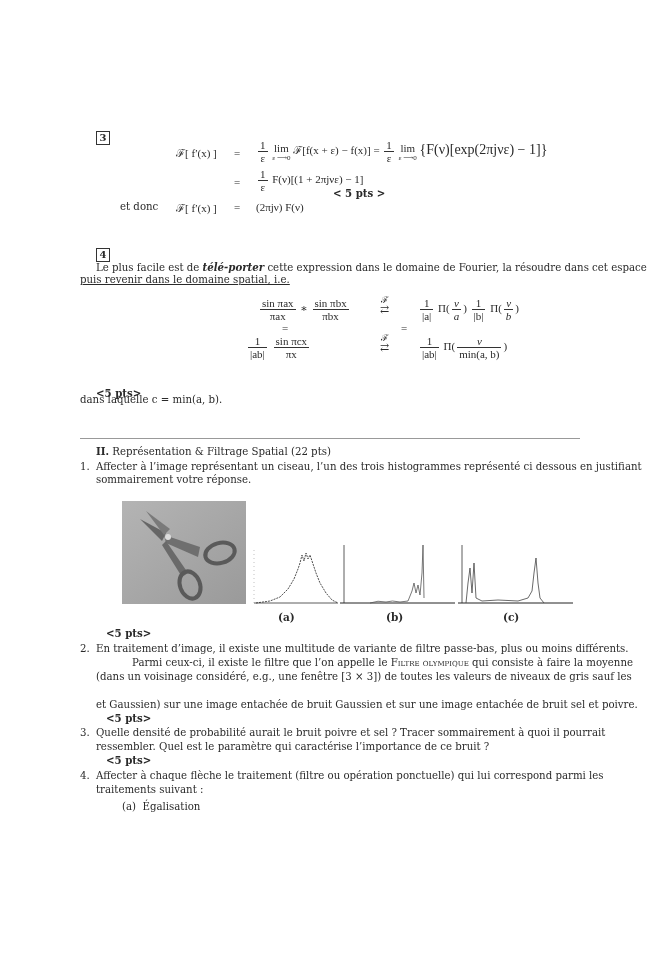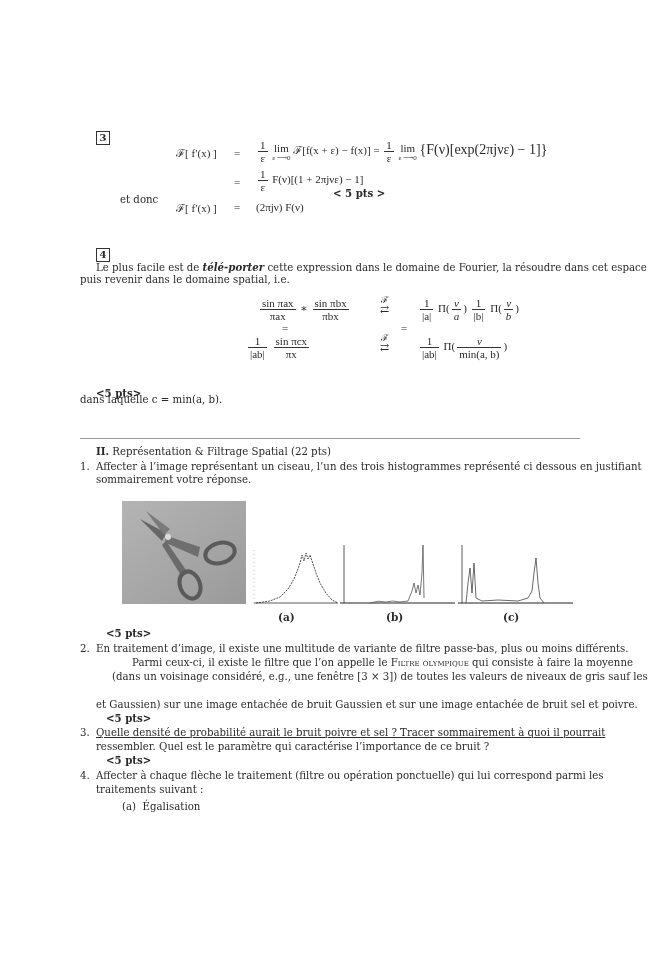--- a/index.html
+++ b/index.html
@@ -48,31 +48,31 @@
     </span>
     <span style="font-size:14px;">{F(ν)[exp(2πjνε) − 1]}</span>
   </div>
 
   <div class="abs math" style="left:234px; top:176px;">=</div>
   <div class="abs math" style="left:256px; top:168px;">
     <span class="frac"><span class="num">1</span><span class="den">ε</span></span>
     <span>F(ν)[(1 + 2πjνε) − 1]</span>
   </div>
 
-  <div class="abs" style="left:120px; top:194px;">et donc</div>
+  <div class="abs" style="left:120px; top:201px;">et donc</div>
   <div class="abs math" style="left:176px; top:200px;">ℱ[ f′(x) ]</div>
   <div class="abs math" style="left:234px; top:201px;">=</div>
   <div class="abs math" style="left:256px; top:201px;">(2πjν) F(ν)</div>
   <div class="abs b" style="left:333px; top:187px;">&lt; 5 pts &gt;</div>
 
   <div class="boxnum" style="left:96px; top:248px;">4</div>
   <div class="abs" style="left:96px; top:261px;">
     <span>Le plus facile est de </span><span class="it b">télé-porter</span><span> cette expression dans le domaine de Fourier, la résoudre dans cet espace</span>
   </div>
-  <div class="abs" style="left:80px; top:274px;">puis revenir dans le domaine spatial, i.e.</div>
+  <div class="abs" style="left:80px; top:274px;text-decoration:underline;">puis revenir dans le domaine spatial, i.e.</div>
 
   <div class="abs math" style="left:258px; top:297px;">
     <span class="frac"><span class="num">sin πax</span><span class="den">πax</span></span>
     <span>∗</span>
     <span class="frac"><span class="num">sin πbx</span><span class="den">πbx</span></span>
   </div>
   <div class="abs math" style="left:380px; top:296px; text-align:center; line-height:9px;">
     <span style="display:block; font-size:9px;">ℱ</span>
     <span style="display:block;">⇄</span>
   </div>
@@ -153,26 +153,26 @@
   </svg>
   <div class="caption" style="left:503px; top:611px;">(c)</div>
 
   <div class="abs b" style="left:106px; top:627px;">&lt;5 pts&gt;</div>
 
   <div class="abs" style="left:80px; top:643px;">2.</div>
   <div class="abs" style="left:96px; top:643px;">En traitement d’image, il existe une multitude de variante de filtre passe-bas, plus ou moins différents.</div>
   <div class="abs" style="left:96px; top:657px;margin-left:36px;">
     <span>Parmi ceux-ci, il existe le filtre que l’on appelle le </span><span class="sc">Filtre olympique</span><span> qui consiste à faire la moyenne</span>
   </div>
-  <div class="abs" style="left:96px; top:671px;margin-left:16px;">(dans un voisinage considéré, e.g., une fenêtre [3 × 3]) de toutes les valeurs de niveaux de gris sauf les</div>
+  <div class="abs" style="left:96px; top:671px;">(dans un voisinage considéré, e.g., une fenêtre [3 × 3]) de toutes les valeurs de niveaux de gris sauf les</div>
   <div class="abs" style="left:96px; top:699px;">et Gaussien) sur une image entachée de bruit Gaussien et sur une image entachée de bruit sel et poivre.</div>
   <div class="abs b" style="left:106px; top:712px;">&lt;5 pts&gt;</div>
 
   <div class="abs" style="left:80px; top:727px;">3.</div>
-  <div class="abs" style="left:96px; top:727px;text-decoration:underline;">Quelle densité de probabilité aurait le bruit poivre et sel ? Tracer sommairement à quoi il pourrait</div>
+  <div class="abs" style="left:96px; top:727px;">Quelle densité de probabilité aurait le bruit poivre et sel ? Tracer sommairement à quoi il pourrait</div>
   <div class="abs" style="left:96px; top:741px;">ressembler. Quel est le paramètre qui caractérise l’importance de ce bruit ?</div>
   <div class="abs b" style="left:106px; top:754px;">&lt;5 pts&gt;</div>
 
   <div class="abs" style="left:80px; top:770px;">4.</div>
   <div class="abs" style="left:96px; top:770px;">Affecter à chaque flèche le traitement (filtre ou opération ponctuelle) qui lui correspond parmi les</div>
   <div class="abs" style="left:96px; top:784px;">traitements suivant :</div>
   <div class="abs" style="left:110px; top:801px;margin-left:12px;">
     <span>(a)</span>&nbsp;&nbsp;<span>Égalisation</span>
   </div>
 

